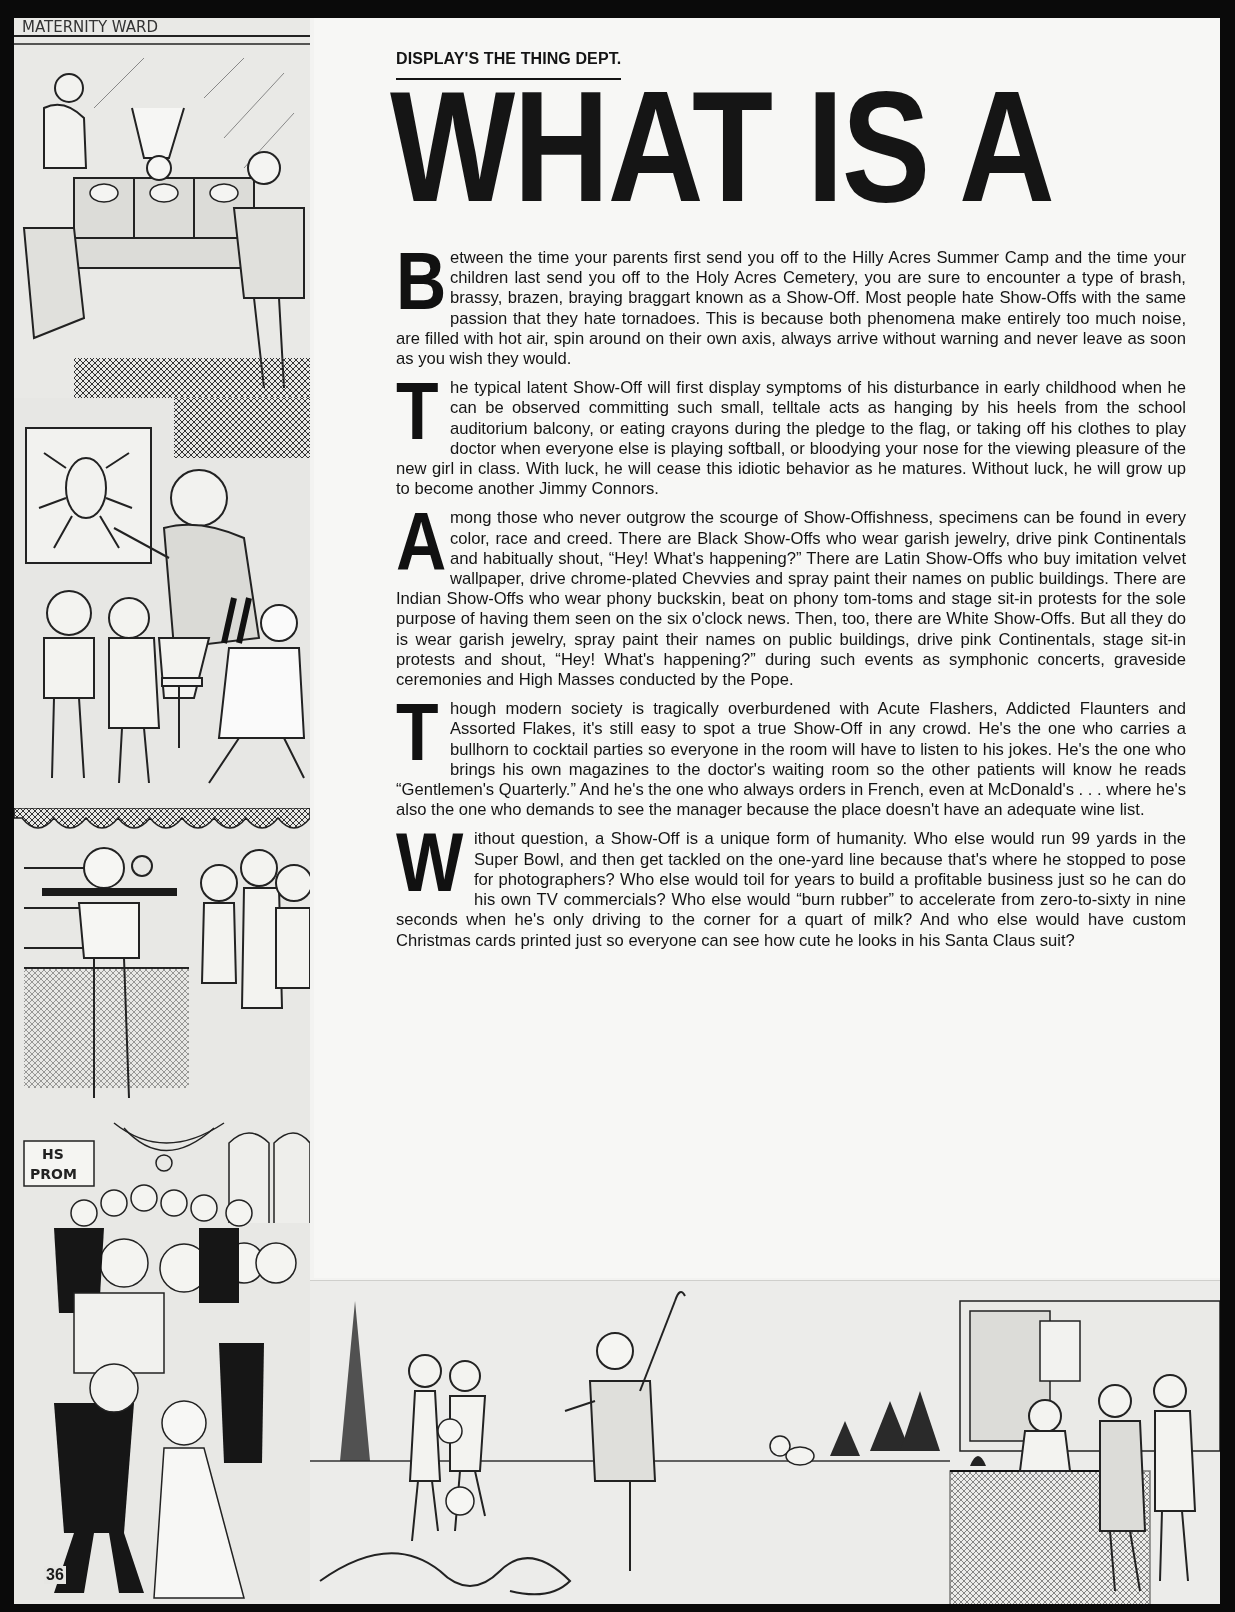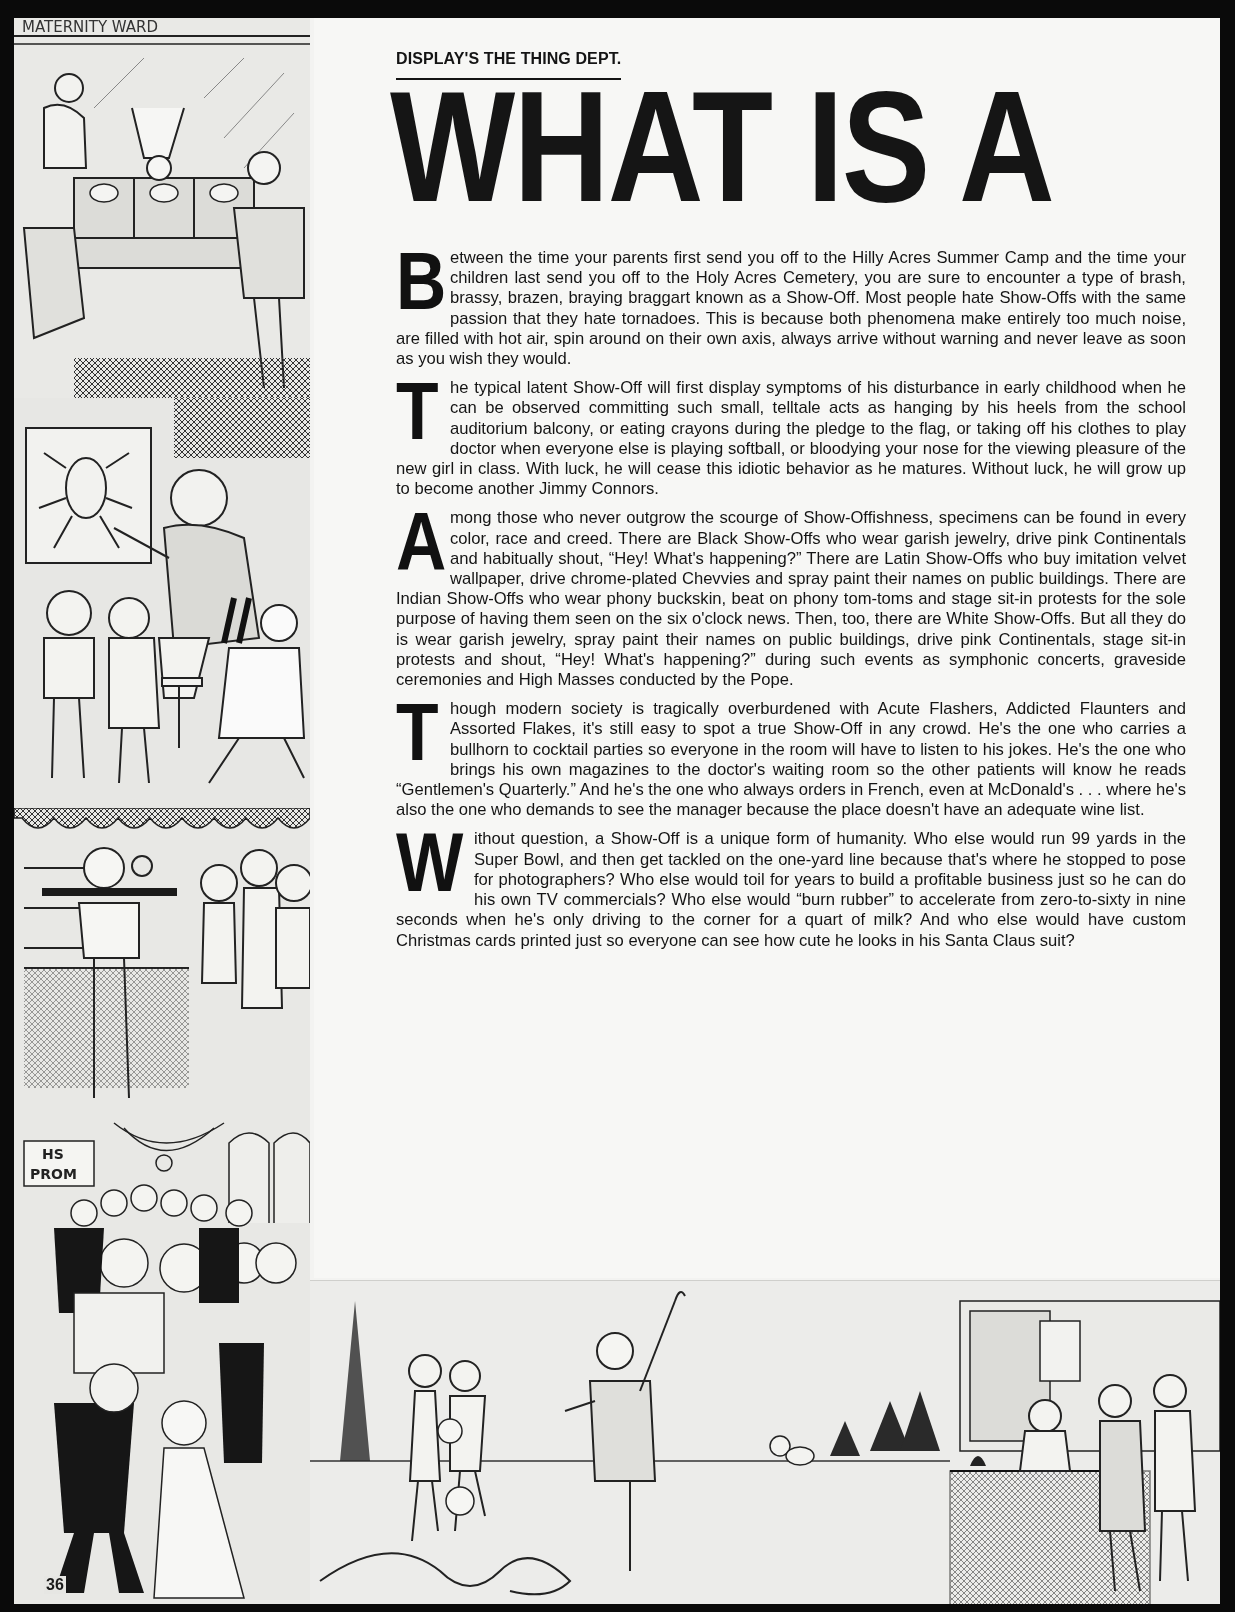--- a/index.html
+++ b/index.html
@@ -13,21 +13,21 @@
   .dept{position:absolute;left:382px;top:32px;font-family:"Liberation Sans",sans-serif;font-weight:bold;font-size:16px;letter-spacing:0.1px;color:#141414;border-bottom:2px solid #141414;padding-bottom:10px;line-height:18px;}
   .headline{position:absolute;left:376px;top:58px;font-family:"Liberation Sans",sans-serif;font-weight:bold;font-size:158px;line-height:140px;color:#151515;transform:scaleX(0.84);transform-origin:left top;letter-spacing:-2px;white-space:nowrap;}
   .body{position:absolute;left:382px;top:230px;width:790px;font-family:"Liberation Sans",sans-serif;font-size:16.6px;line-height:20.2px;color:#141414;text-align:justify;}
   .para{margin:0 0 9px 0;}
   .para:after{content:"";display:table;clear:both;}
   .dropcap{float:left;font-family:"Liberation Sans",sans-serif;font-weight:bold;font-size:82px;line-height:62px;height:62px;margin:2px 8px 0 0;color:#111;transform:scaleX(0.85);transform-origin:left top;width:46px;}
   .dropcap.w{width:70px;font-size:84px;}
   .para-text{display:inline;}
   
   .bottom-band{position:absolute;left:296px;top:1262px;width:910px;height:324px;background:#ececea;overflow:hidden;border-top:1px solid #cfcfcc;}
-  .page-num{position:absolute;left:30px;top:1548px;font-family:"Liberation Sans",sans-serif;font-weight:bold;font-size:16px;color:#1a1a1a;background:#e6e6e3;padding:0 2px;margin-top:10px;}
+  .page-num{position:absolute;left:30px;top:1548px;font-family:"Liberation Sans",sans-serif;font-weight:bold;font-size:16px;color:#1a1a1a;background:#e6e6e3;padding:0 2px;}
 </style>
 </head>
 <body>
 
 <div class="page">
 
   <div class="left-strip">
 
     <div class="panel" style="top:0;height:380px;">
       <svg width="296" height="380" viewBox="0 0 296 380">

